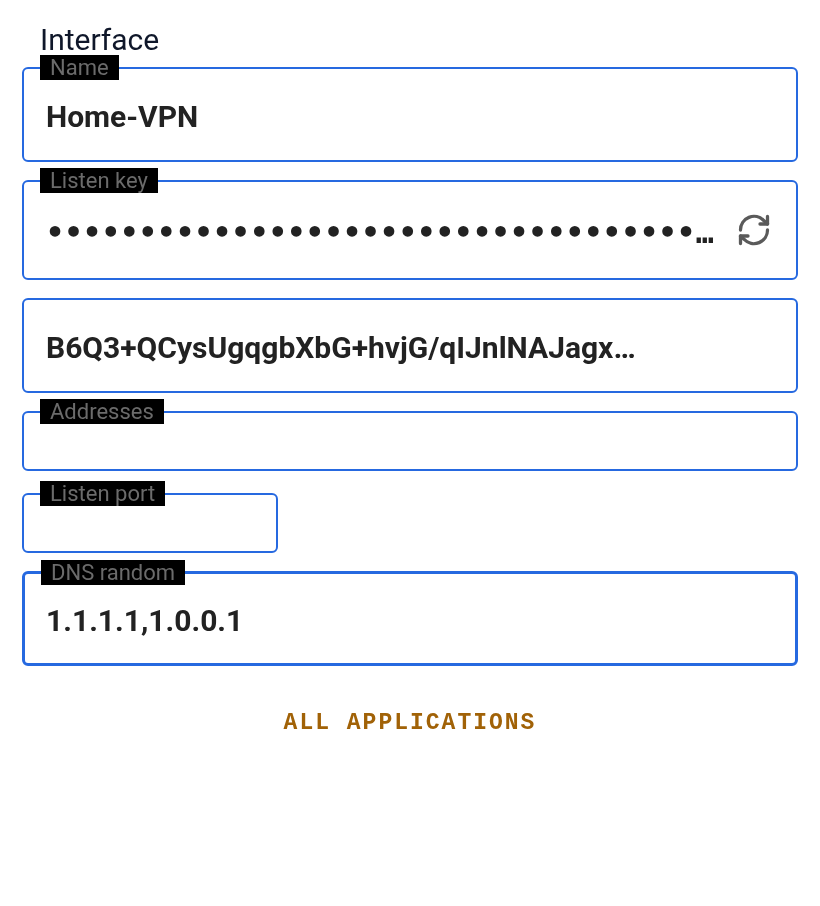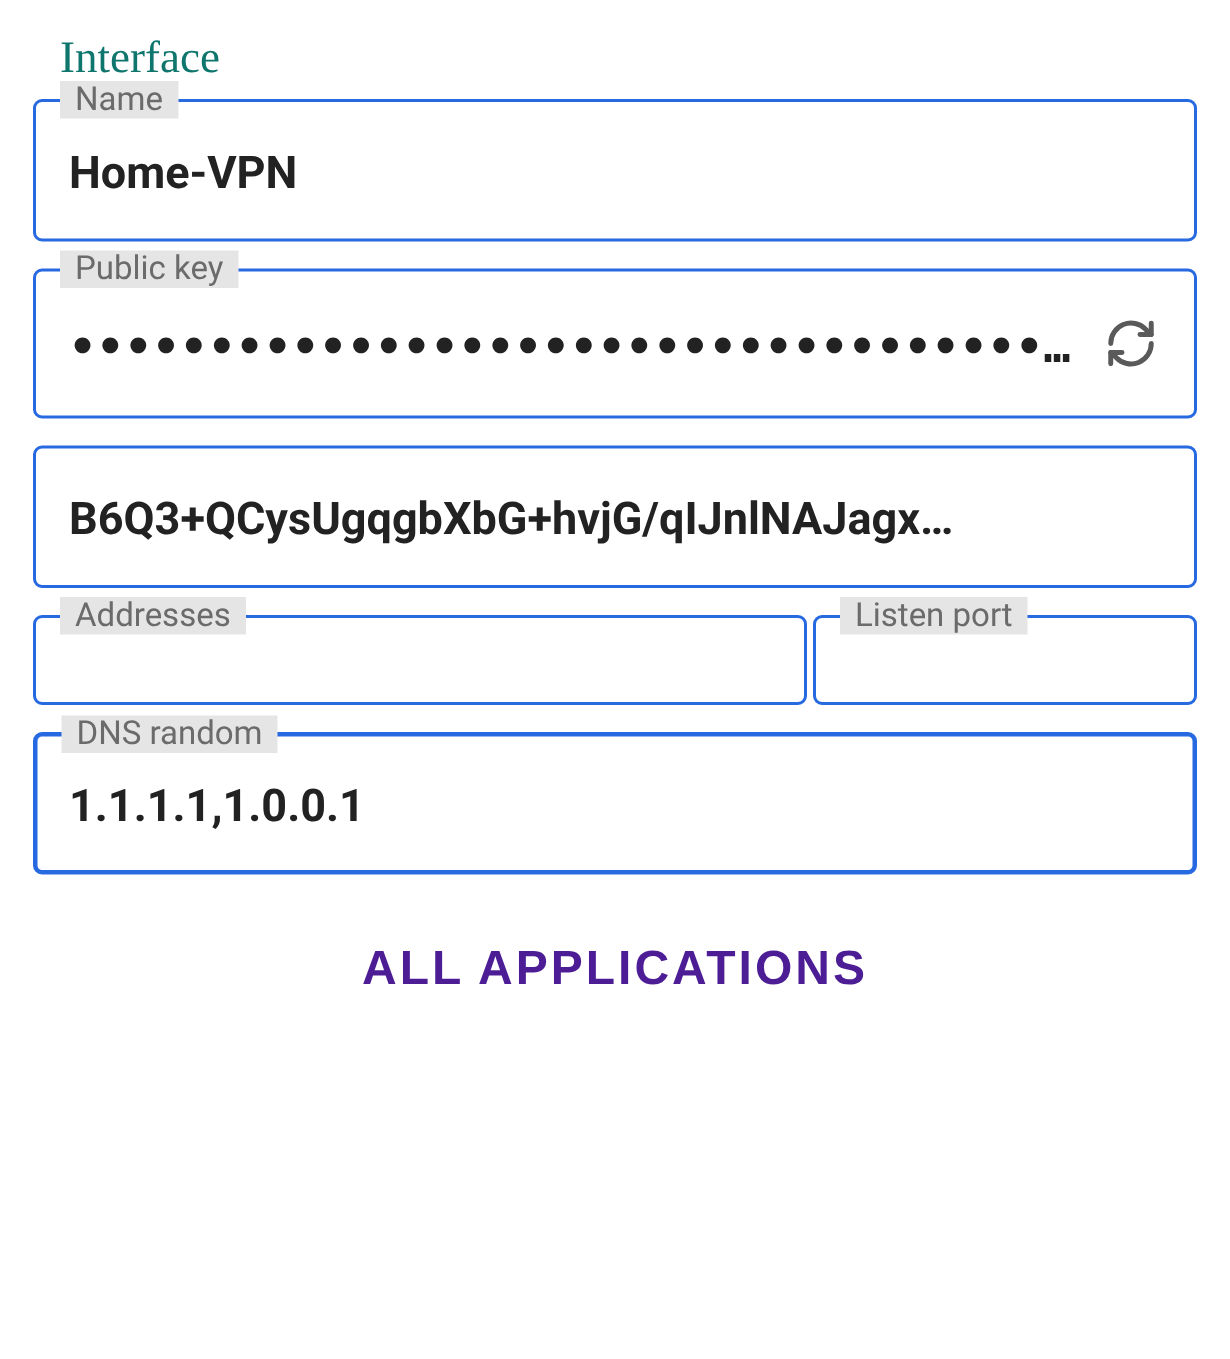--- a/index.html
+++ b/index.html
@@ -7,41 +7,40 @@
       font-family: -apple-system, BlinkMacSystemFont, 'Segoe UI', Roboto, sans-serif;
       background: #fff;
       width: 820px;
       height: 906px;
       padding: 22px 22px 0 22px;
       color: #222;
     }
     .section-title {
       font-size: 30px;
       font-weight: 400;
-      color: #0f766e;
+      color: #0f172a;
       margin-bottom: 10px;
       margin-left: 18px;
-      font-family: Liberation Serif, serif;
     }
     .fieldset {
       position: relative;
       border: 2px solid #2669e0;
       border-radius: 6px;
       margin-bottom: 18px;
       padding: 30px 22px 26px 22px;
     }
     .fieldset.focused {
       border-width: 3px;
       padding: 29px 21px 25px 21px;
     }
     .fieldset .legend {
       position: absolute;
       top: -14px;
       left: 16px;
-      background: #e5e5e5;
+      background: #000000;
       padding: 0 10px;
       font-size: 22px;
       color: #6b6b6b;
     }
     .field-value {
       font-size: 30px;
       font-weight: 700;
       color: #222;
       border: none;
       outline: none;
@@ -51,20 +50,21 @@
       overflow: hidden;
       text-overflow: ellipsis;
       font-family: inherit;
     }
     input.field-value::placeholder {
       color: #888;
     }
     .row {
       display: flex;
       gap: 4px;
+      flex-direction: column;
     }
     .row .fieldset:first-child {
       flex: 1;
     }
     .row .fieldset.small {
       width: 256px;
       flex-shrink: 0;
     }
     .with-action {
       display: flex;
@@ -87,46 +87,46 @@
     }
     .icon-btn svg {
       width: 36px;
       height: 36px;
     }
     .all-apps {
       text-align: center;
       margin-top: 26px;
     }
     .all-apps-btn {
-      font-size: 32px;
+      font-size: 23px;
       font-weight: 600;
       letter-spacing: 2px;
-      color: #4c1d95;
+      color: #a16207;
       background: none;
       border: none;
       cursor: pointer;
       text-transform: uppercase;
-      font-family: Liberation Sans, sans-serif;
+      font-family: Liberation Mono, monospace;
     }
     .dots {
       font-family: monospace;
     }
   </style>
 </head>
 <body>
 
 <div class="section-title">Interface</div>
 
 <div class="fieldset">
   <div class="legend">Name</div>
   <input type="text" class="field-value" value="Home-VPN" style="">
 </div>
 
 <div class="fieldset">
-  <div class="legend">Public key</div>
+  <div class="legend">Listen key</div>
   <div class="with-action">
     <div class="field-value dots">••••••••••••••••••••••••••••••••••••••••••••</div>
     <div class="icon-btn">
       <span>
         <svg viewBox="0 0 24 24" fill="none" stroke="currentColor" stroke-width="2.2" stroke-linecap="round" stroke-linejoin="round">
           <path d="M21 12a9 9 0 0 1-15.5 6.3L3 16"></path>
           <path d="M3 12a9 9 0 0 1 15.5-6.3L21 8"></path>
           <polyline points="21 3 21 8 16 8"></polyline>
           <polyline points="3 21 3 16 8 16"></polyline>
         </svg>

